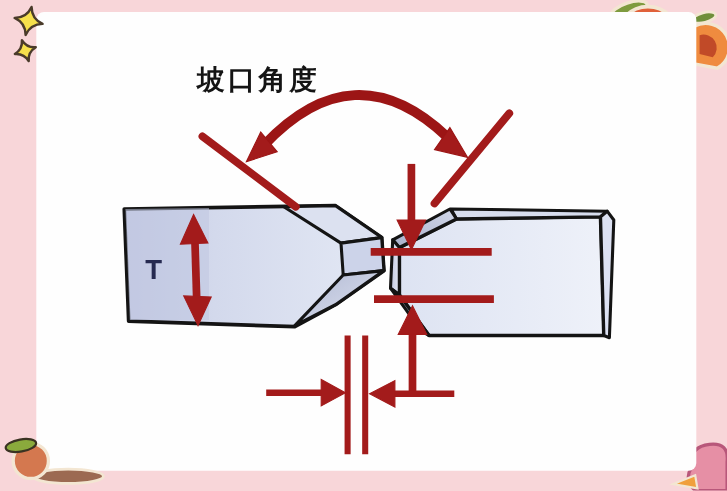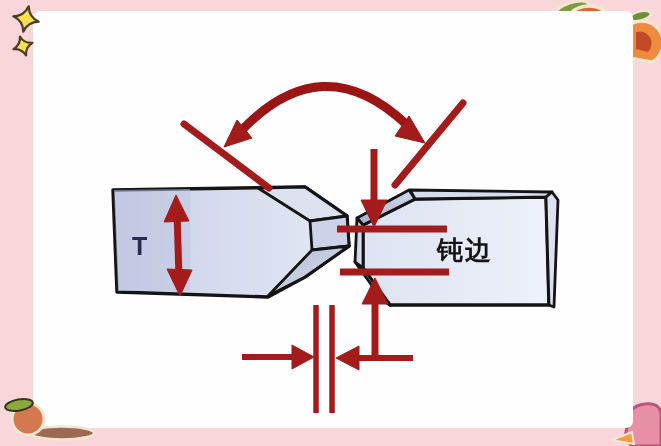--- a/index.html
+++ b/index.html
@@ -126,16 +126,16 @@
     <path d="M0,-13 Q2.4,-2.4 13,0 Q2.4,2.4 0,13 Q-2.4,2.4 -13,0 Q-2.4,-2.4 0,-13 Z" transform="translate(26,19) rotate(12)" fill="#f6e04c" stroke="#4a3b2a" stroke-width="2.2" stroke-linejoin="round"></path>
     <path d="M0,-10 Q1.9,-1.9 10,0 Q1.9,1.9 0,10 Q-1.9,1.9 -10,0 Q-1.9,-1.9 0,-10 Z" transform="translate(23,46) rotate(-18)" fill="#f6e04c" stroke="#4a3b2a" stroke-width="2.2" stroke-linejoin="round"></path>
   </g>
   <g>
     <ellipse cx="62" cy="433" rx="32" ry="6.5" fill="#9c6a52" stroke="#f3e6d2" stroke-width="2.5"></ellipse>
     <circle cx="28" cy="419" r="16" fill="#d4784f" stroke="#f3e6d2" stroke-width="3"></circle>
     <ellipse cx="19" cy="405" rx="14" ry="5.5" transform="rotate(-10 19 405)" fill="#8aaa3c" stroke="#3a3322" stroke-width="2"></ellipse>
   </g>
 </svg>
 
-<div class="lbl lbl-bluntedge">钝边</div>
+<div class="lbl lbl-angle">坡口角度</div>
 <div class="lbl lbl-thickness">T</div>
 
 </div>
 
 </body></html>

